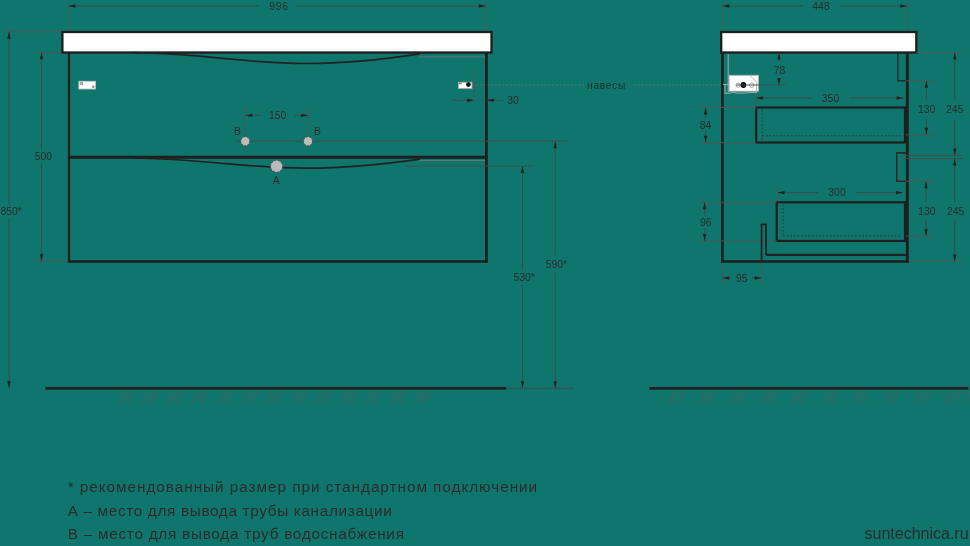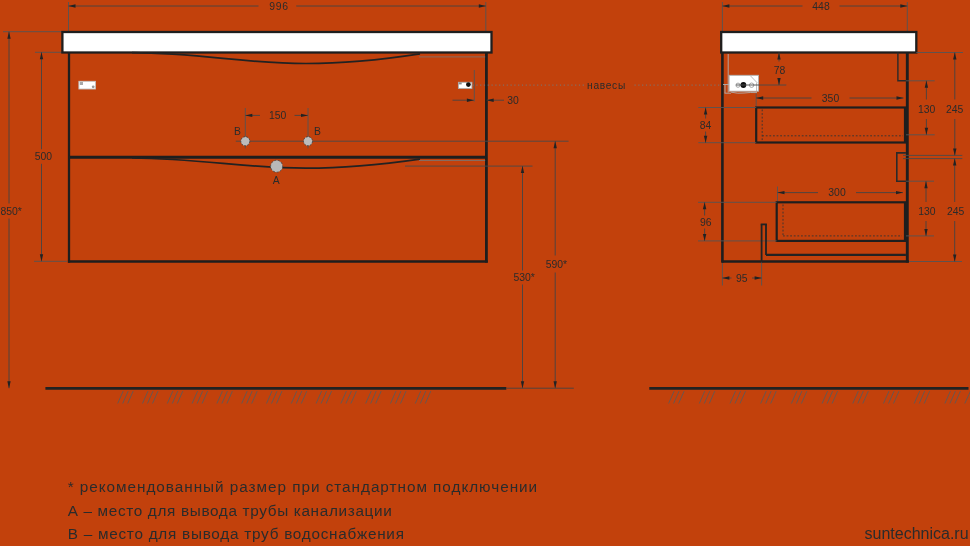--- a/index.html
+++ b/index.html
@@ -1,16 +1,16 @@
 <!DOCTYPE html>
 <html><head>
 <meta charset="utf-8">
 <style>
 html,body{margin:0;padding:0;background:#fff;}
-#page{position:relative;width:970px;height:546px;background:#c2410c;overflow:hidden;transform:translateZ(0);will-change:transform;
+#page{position:relative;width:970px;height:546px;background:#0f766e;overflow:hidden;transform:translateZ(0);will-change:transform;
 font-family:"Liberation Sans",sans-serif;}
 svg text{font-family:"Liberation Sans",sans-serif;fill:#2b2b2b;}
 .dim{font-size:10.4px;}
 </style>
 </head>
 <body>
 <div id="page">
 <svg width="970" height="546" viewBox="0 0 970 546">
 <defs>
 <polygon id="aL" points="0,0 7,-1.7 7,1.7" fill="#222"></polygon>

